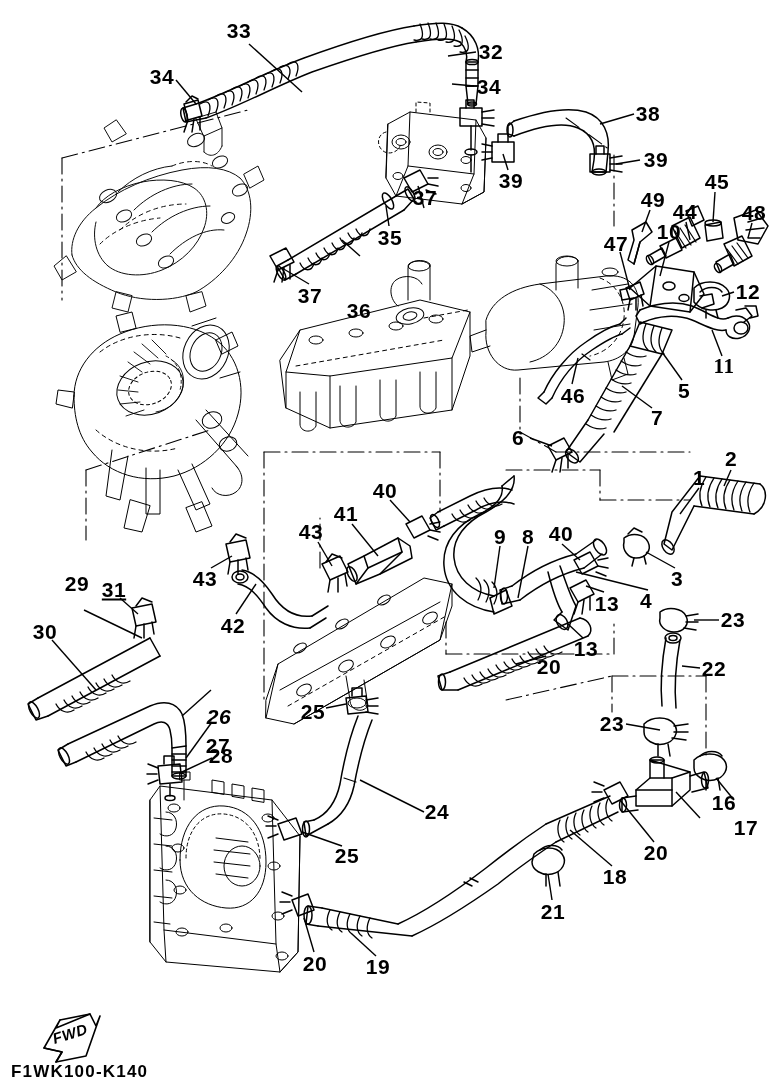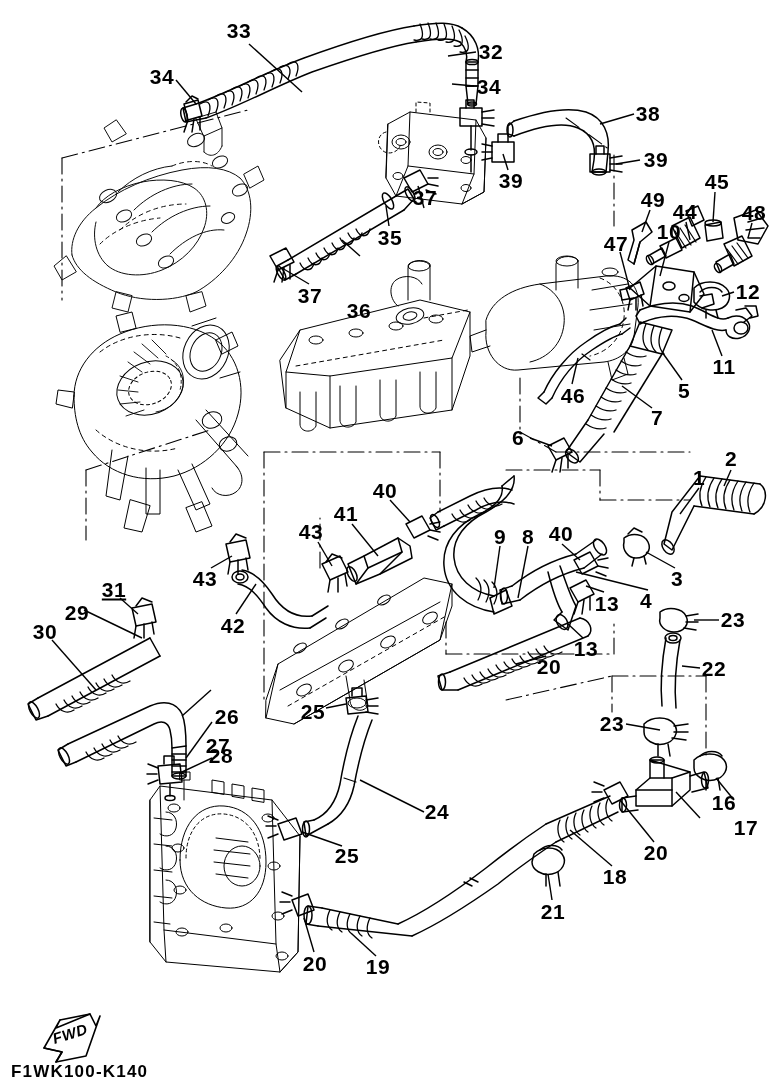--- a/index.html
+++ b/index.html
@@ -752,48 +752,48 @@
   <div class="callout" style="left:653px;top:199px;">49</div>
   <div class="callout" style="left:685px;top:211px;">44</div>
   <div class="callout" style="left:754px;top:212px;">48</div>
   <div class="callout" style="left:669px;top:231px;">10</div>
   <div class="callout" style="left:616px;top:243px;">47</div>
   <div class="callout" style="left:425px;top:197px;">37</div>
   <div class="callout" style="left:390px;top:237px;">35</div>
   <div class="callout" style="left:359px;top:264px;margin-top:46px;">36</div>
   <div class="callout" style="left:748px;top:291px;">12</div>
   <div class="callout" style="left:310px;top:295px;">37</div>
-  <div class="callout" style="left:724px;top:366px;">11</div>
+  <div class="callout" style="left:724px;top:366px;font-family:Liberation Serif, serif;">11</div>
   <div class="callout" style="left:684px;top:390px;">5</div>
   <div class="callout" style="left:573px;top:395px;">46</div>
   <div class="callout" style="left:657px;top:417px;">7</div>
   <div class="callout" style="left:518px;top:437px;">6</div>
   <div class="callout" style="left:699px;top:477px;">1</div>
   <div class="callout" style="left:731px;top:458px;">2</div>
   <div class="callout" style="left:385px;top:490px;">40</div>
   <div class="callout" style="left:346px;top:513px;">41</div>
   <div class="callout" style="left:311px;top:531px;">43</div>
   <div class="callout" style="left:500px;top:536px;">9</div>
   <div class="callout" style="left:528px;top:536px;">8</div>
   <div class="callout" style="left:561px;top:533px;">40</div>
   <div class="callout" style="left:677px;top:578px;">3</div>
   <div class="callout" style="left:646px;top:600px;">4</div>
   <div class="callout" style="left:607px;top:603px;">13</div>
   <div class="callout" style="left:733px;top:619px;">23</div>
   <div class="callout" style="left:205px;top:578px;">43</div>
   <div class="callout" style="left:114px;top:589px;text-decoration:underline;">31</div>
-  <div class="callout" style="left:77px;top:612px;">29</div>
+  <div class="callout" style="left:77px;top:583px;">29</div>
   <div class="callout" style="left:233px;top:625px;">42</div>
   <div class="callout" style="left:45px;top:631px;">30</div>
   <div class="callout" style="left:586px;top:648px;">13</div>
   <div class="callout" style="left:549px;top:666px;">20</div>
   <div class="callout" style="left:714px;top:668px;">22</div>
   <div class="callout" style="left:218px;top:720px;margin-top:25px;">27</div>
   <div class="callout" style="left:313px;top:711px;">25</div>
-  <div class="callout" style="left:227px;top:716px;">26</div>
+  <div class="callout" style="left:219px;top:716px;font-style:italic;">26</div>
   <div class="callout" style="left:612px;top:723px;">23</div>
   <div class="callout" style="left:221px;top:755px;">28</div>
   <div class="callout" style="left:724px;top:802px;">16</div>
   <div class="callout" style="left:437px;top:811px;">24</div>
   <div class="callout" style="left:705px;top:827px;margin-left:41px;">17</div>
   <div class="callout" style="left:656px;top:852px;">20</div>
   <div class="callout" style="left:347px;top:855px;">25</div>
   <div class="callout" style="left:615px;top:876px;">18</div>
   <div class="callout" style="left:553px;top:911px;">21</div>
   <div class="callout" style="left:315px;top:963px;">20</div>

